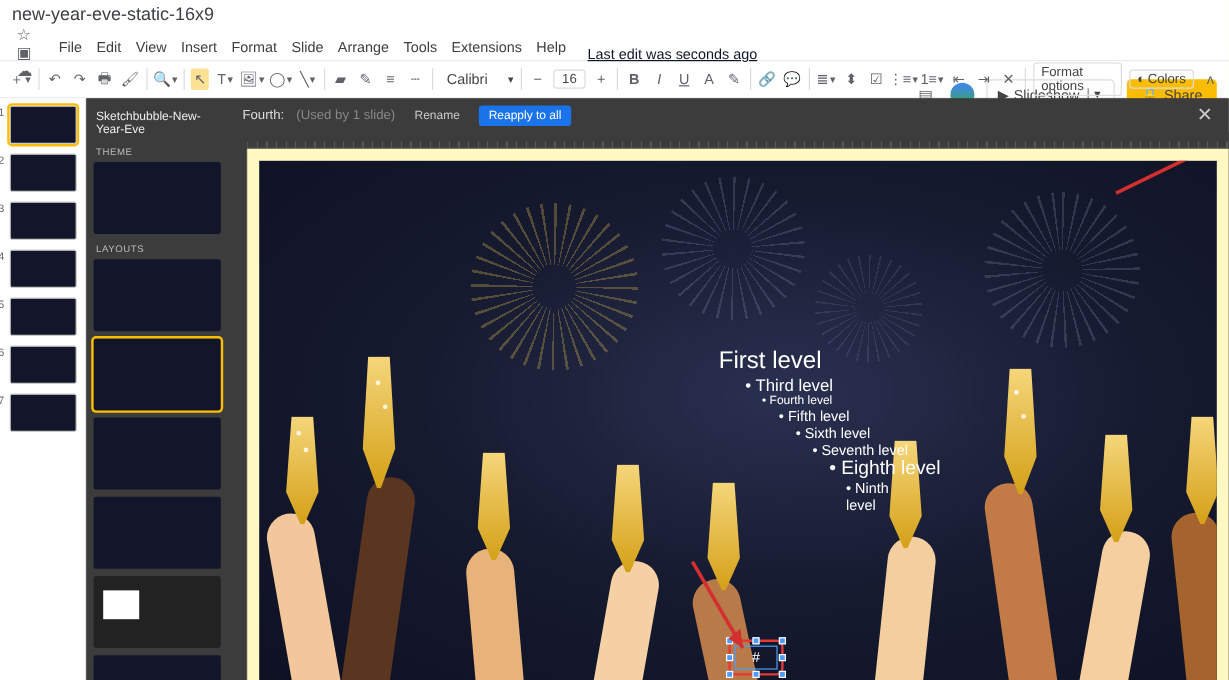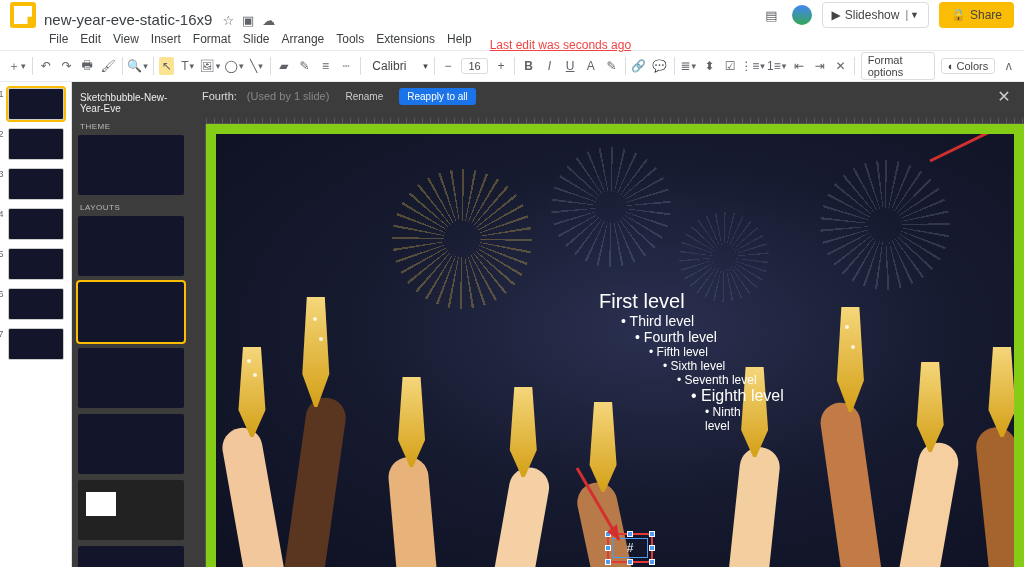--- a/index.html
+++ b/index.html
@@ -1,32 +1,32 @@
 <!DOCTYPE html>
 <html><head>
 <meta charset="utf-8">
 <style>
   * { box-sizing: border-box; margin: 0; padding: 0; font-family: Arial, sans-serif; }
   body { background: #fff; width: 1024px; height: 567px; overflow: hidden; font-size: 12px; color: #444; }
   
   
-  .titlebar { display: flex; align-items: flex-end; padding: 4px 10px 0 10px; height: 28px; }
+  .titlebar { display: flex; align-items: flex-start; padding: 4px 10px 0 10px; height: 28px; flex-direction: column; }
   .logo { width: 26px; height: 26px; background: #fbbc04; border-radius: 3px; margin-right: 8px; position: relative; }
   .logo::after { content:''; position:absolute; inset:4px; background:#fff; clip-path: polygon(0 0, 100% 0, 100% 60%, 75% 60%, 75% 100%, 0 100%); }
   .doc-title { font-size: 15px; color: #3c4043; margin-right: 6px; }
   .title-ic { color:#5f6368; font-size:13px; margin:0 4px; cursor:pointer; }
   .titlebar-right { margin-left:auto; display:flex; align-items:center; gap:10px; }
   .btn-outline { border:1px solid #dadce0; border-radius:4px; padding:5px 9px; font-size:12px; display:flex; align-items:center; gap:4px; cursor:pointer; }
   .btn-share { background:#fbbc04; border-radius:4px; padding:6px 12px; font-size:12px; font-weight:500; display:flex; align-items:center; gap:4px; cursor:pointer; }
   .avatar { width:20px; height:20px; border-radius:50%; background:linear-gradient(#4285f4,#34a853); }
   
   
   .menubar { display:flex; gap:2px; padding: 0 44px; height:22px; align-items:center; font-size:12px; color:#3c4043;}
   .menubar span { padding:2px 5px; cursor:pointer; border-radius:3px; }
-  .menubar .last-edit { color:#ef4444; text-decoration:underline; margin-left:6px;margin-top:12px; }
+  .menubar .last-edit { color:#0f172a; text-decoration:underline; margin-left:6px;margin-top:12px; }
   
   
   .toolbar { display:flex; align-items:center; gap:6px; padding:4px 8px; border-top:1px solid #e8eaed; border-bottom:1px solid #e8eaed; height:32px; }
   .tool { width:18px; height:18px; display:flex; align-items:center; justify-content:center; color:#5f6368; cursor:pointer; font-size:12px;}
   .tool.sep { width:1px; height:18px; background:#dadce0; }
   .font-name { font-size:12px; padding:0 6px; min-width:50px; }
   .font-size { font-size:12px; padding:0 2px; }
   .pill { border:1px solid #dadce0; border-radius:3px; padding:1px 6px; font-size:11px; display:flex; align-items:center; gap:2px;}
   
   
@@ -48,21 +48,21 @@
   .theme-bar .used { color:#888; }
   .btn-blue { background:#1a73e8; color:#fff; padding:3px 8px; border-radius:3px; font-size:10px; cursor:pointer;}
   .btn-rename { color:#ccc; font-size:10px; cursor:pointer; padding:3px 6px;}
   .close-x { margin-left:auto; color:#ccc; font-size:16px; cursor:pointer; width:20px; text-align:center;}
   
   .ruler-h { height:14px; background:#3c3c3c; border-bottom:1px solid #555; margin-left:14px; position:relative;}
   .ruler-h::before{content:'';position:absolute;inset:0;background:repeating-linear-gradient(90deg,#888 0,#888 1px,transparent 1px,transparent 8px);opacity:0.4;top:8px;}
   .canvas-row { flex:1; display:flex; }
   .ruler-v { width:14px; background:#3c3c3c; border-right:1px solid #555;}
   
-  .slide-stage { flex:1; background:#84cc16; padding:10px 10px 0 10px; position:relative; overflow:hidden;}
+  .slide-stage { flex:1; background:#fef9c3; padding:10px 10px 0 10px; position:relative; overflow:hidden;}
   .slide { width:100%; height:100%; background:radial-gradient(ellipse at 55% 45%, #2a3050 0%, #161a2f 50%, #0e1122 100%); position:relative; overflow:hidden;}
   
   
   .fw { position:absolute; border-radius:50%; opacity:0.35; }
   .fw::before,.fw::after{content:'';position:absolute;inset:0;border-radius:50%;}
   .fw1{ left:22%; top:8%; width:140px;height:140px; background:radial-gradient(circle,transparent 20%,transparent 21%),repeating-conic-gradient(#c9a94a 0deg 2deg, transparent 2deg 10deg); -webkit-mask:radial-gradient(circle,transparent 18%,#000 19%);}
   .fw2{ left:42%; top:3%; width:120px;height:120px; background:repeating-conic-gradient(#8892b0 0deg 2deg, transparent 2deg 12deg);-webkit-mask:radial-gradient(circle,transparent 18%,#000 19%); opacity:0.25;}
   .fw3{ right:8%; top:6%; width:130px;height:130px; background:repeating-conic-gradient(#8892b0 0deg 2deg, transparent 2deg 11deg);-webkit-mask:radial-gradient(circle,transparent 18%,#000 19%); opacity:0.25;}
   .fw4{ left:58%; top:18%; width:90px;height:90px; background:repeating-conic-gradient(#8892b0 0deg 2deg, transparent 2deg 12deg);-webkit-mask:radial-gradient(circle,transparent 18%,#000 19%); opacity:0.18;}
   
@@ -80,21 +80,21 @@
   .h6{right:30%;} .h6 .arm{background:#f3ce9e;transform:rotate(6deg);height:130px;}
   .h7{right:18%;} .h7 .arm{background:#c27b46;transform:rotate(-8deg);height:175px;} .h7 .glass{height:105px;top:-95px;}
   .h8{right:8%;} .h8 .arm{background:#f5cfa0;transform:rotate(10deg);height:135px;}
   .h9{right:-1%;} .h9 .arm{background:#a5632e;transform:rotate(-6deg);height:150px;}
   
   
   .levels { position:absolute; left:48%; top:36%; color:#fff; font-family:Calibri,Arial,sans-serif; }
   .levels .l0{font-size:20px;}
   .levels .l1{font-size:16px;margin-left:8px;}
   .levels .l2{font-size:14px;margin-left:22px;}
-  .levels .l3{font-size:14px;margin-left:36px;}
+  .levels .l3{font-size:10px;margin-left:36px;}
   .levels .l4{font-size:12px;margin-left:50px;}
   .levels .l5{font-size:12px;margin-left:64px;}
   .levels .l6{font-size:12px;margin-left:78px;}
   .levels .l7{font-size:16px;margin-left:92px;}
   .levels .l8{font-size:12px;margin-left:106px;max-width:50px;}
   
   
   .ph-sel { position:absolute; left:49%; bottom:4px; width:46px; height:30px; border:2px solid #e53935; border-radius:6px; }
   .ph-sel .inner{position:absolute;inset:3px;border:1px solid #4f9cf7;}
   .ph-sel .hdl{position:absolute;width:6px;height:6px;background:#4f9cf7;border:1px solid #fff;}

